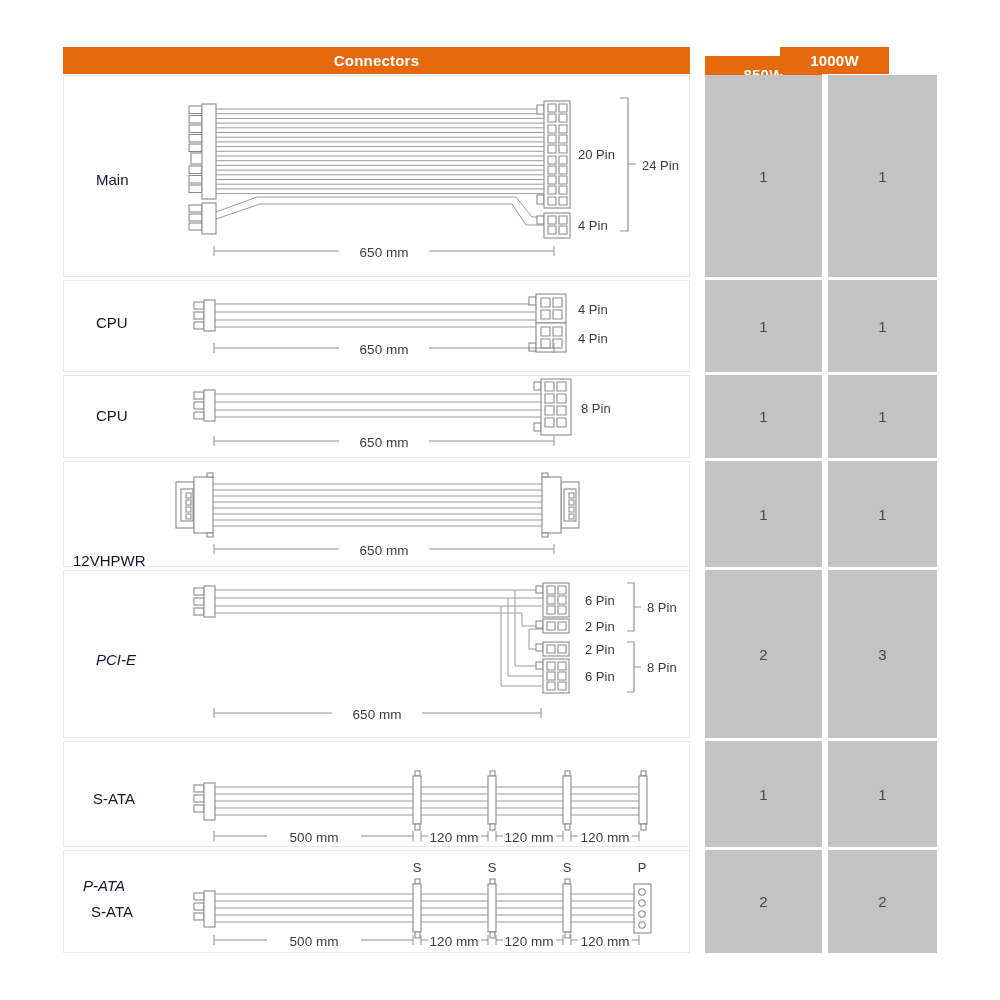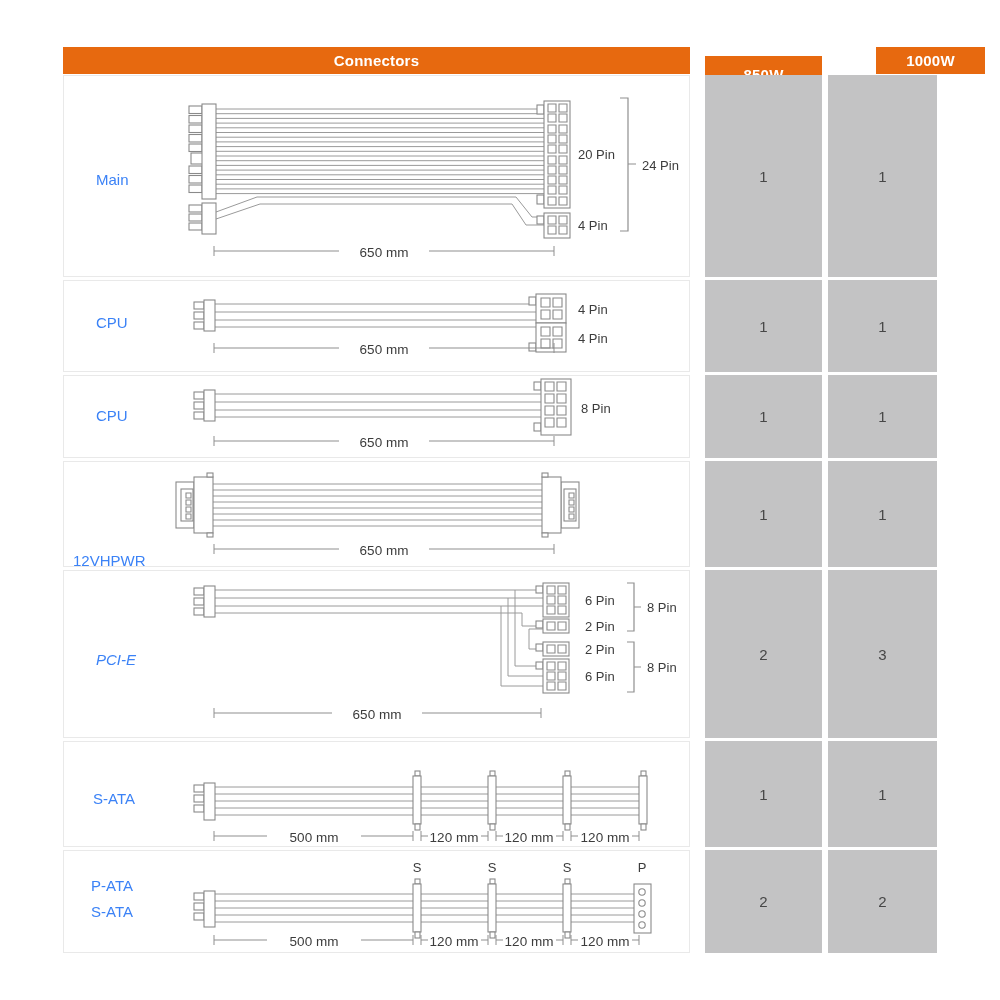--- a/index.html
+++ b/index.html
@@ -4,42 +4,42 @@
 <style>
   html,body{margin:0;padding:0;background:#fff;}
   .canvas{position:relative;width:964px;height:1000px;background:#fff;
           font-family:"Liberation Sans",sans-serif;}
   .cell{position:absolute;box-sizing:border-box;}
   .hcell{background:#E7690F;color:#fff;font-weight:bold;font-size:15px;
          display:flex;align-items:center;justify-content:center;letter-spacing:.2px;}
   .lcell{background:#fff;border:1px solid #E9E9E9;}
   .gcell{background:#C3C3C4;color:#474747;font-size:15px;
          display:flex;align-items:center;justify-content:center;}
-  .rowlabel{position:absolute;font-size:15px;color:#3b82f6;white-space:nowrap;}
+  .rowlabel{position:absolute;font-size:15px;color:#0f172a;white-space:nowrap;}
   svg{position:absolute;left:0;top:0;}
   .wire{stroke:#9A9A9A;stroke-width:1;fill:none;}
   .box{stroke:#8A8A8A;stroke-width:1.1;fill:#fff;}
   .dim{stroke:#8F8F8F;stroke-width:1;fill:none;}
   .brk{stroke:#8F8F8F;stroke-width:1.2;fill:none;}
   .pintext{fill:#3C3C3C;font-size:13px;font-family:"Liberation Sans",sans-serif;}
   .dimtext{fill:#3C3C3C;font-size:13.5px;font-family:"Liberation Sans",sans-serif;}
   .slab{fill:#3C3C3C;font-size:13px;font-family:"Liberation Sans",sans-serif;}
 </style>
 </head>
 <body>
 
 <div class="canvas">
 
   <div class="cell hcell" style="left:63px;top:47px;width:627px;height:27px;">
     <span>Connectors</span>
   </div>
   <div class="cell hcell" style="left:705px;top:56px;width:117px;height:27px;align-items:flex-end;">
     <span>850W</span>
   </div>
-  <div class="cell hcell" style="left:876px;top:47px;width:109px;height:27px;">
+  <div class="cell hcell" style="left:780px;top:47px;width:109px;height:27px;">
     <span>1000W</span>
   </div>
 
   <div class="cell lcell" style="left:63px;top:75px;width:627px;height:202px;">
     <span class="rowlabel" style="left:32px;top:95px;">Main</span>
     <svg width="627" height="202" viewBox="0 0 627 202">
       <g>
         <path class="wire" d="M152 33H482M152 37.7H482M152 42.4H482M152 47.1H482M152 51.8H482M152 56.5H482M152 61.2H482M152 65.9H482M152 70.6H482M152 75.3H482M152 80H482M152 84.7H482M152 89.4H482M152 94.1H482M152 98.8H482M152 103.5H482M152 108.2H482M152 112.9H482M152 117.6H482"></path>
         <path class="wire" d="M152 136 193 121H452L468 141H480M152 143 196 128H448L462 149H480"></path>
       </g>
@@ -284,21 +284,21 @@
     </svg>
   </div>
   <div class="cell gcell" style="left:705px;top:741px;width:117px;height:106px;">
     <span>1</span>
     </div>
   <div class="cell gcell" style="left:828px;top:741px;width:109px;height:106px;">
     <span>1</span>
     </div>
 
   <div class="cell lcell" style="left:63px;top:850px;width:627px;height:103px;">
-    <span class="rowlabel" style="left:27px;top:26px;">P-ATA</span>
+    <span class="rowlabel" style="left:19px;top:26px;font-style:italic;">P-ATA</span>
     <span class="rowlabel" style="left:27px;top:52px;">S-ATA</span>
     <svg width="627" height="103" viewBox="0 0 627 103">
       <g>
         <text class="slab" x="353" y="16" text-anchor="middle" dominant-baseline="central">S</text>
         <text class="slab" x="428" y="16" text-anchor="middle" dominant-baseline="central">S</text>
         <text class="slab" x="503" y="16" text-anchor="middle" dominant-baseline="central">S</text>
         <text class="slab" x="578" y="16" text-anchor="middle" dominant-baseline="central">P</text>
       </g>
       <g>
         <path class="wire" d="M151 43H570M151 50H570M151 57H570M151 64H570M151 71H570"></path>

